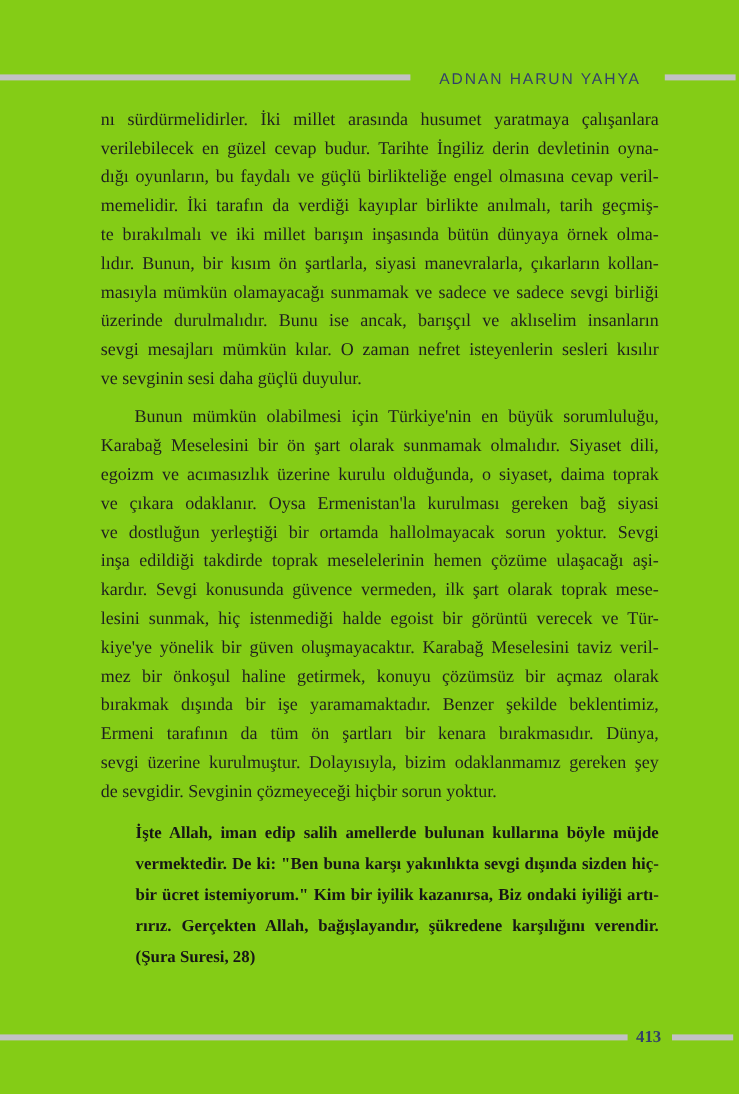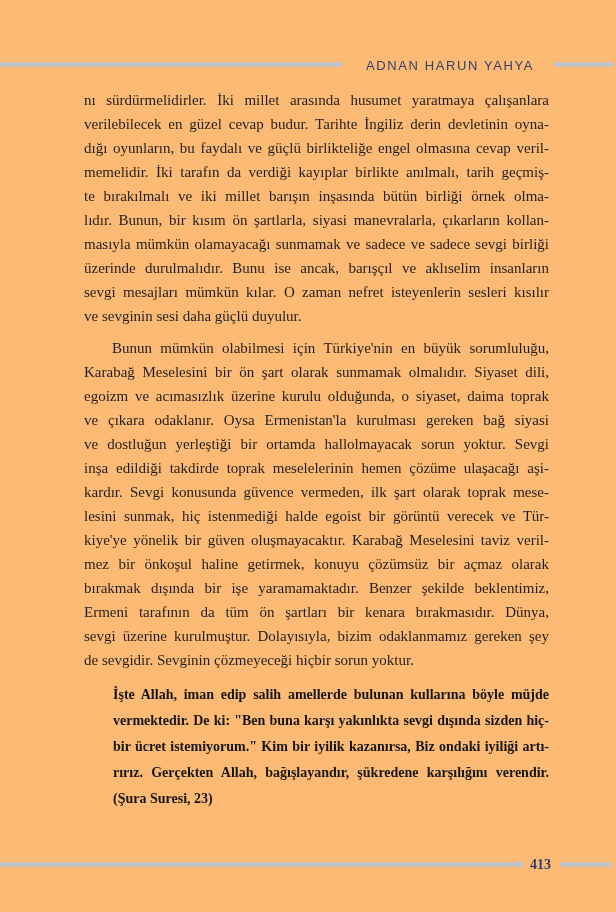--- a/index.html
+++ b/index.html
@@ -1,20 +1,20 @@
 <!DOCTYPE html>
 <html><head>
 <meta charset="utf-8">
 <style>
   html, body { margin: 0; padding: 0; background: #ffffff; }
   .page {
     position: relative;
     width: 616px;
     height: 912px;
-    background: #fdba74;
+    background: #84cc16;
     font-family: "Liberation Serif", serif;
     color: #1f1f1f;
     overflow: hidden;
   }
 
   
   .header-row {
     position: absolute;
     top: 56px; left: 0; right: 0;
     height: 16px;
@@ -95,21 +95,21 @@
     <div class="rule rule-hright"></div>
   </div>
 
   <div class="body-block">
 
     <p class="para para-1">
       <span class="line">nı sürdürmelidirler. İki millet arasında husumet yaratmaya çalışanlara</span>
       <span class="line">verilebilecek en güzel cevap budur. Tarihte İngiliz derin devletinin oyna-</span>
       <span class="line">dığı oyunların, bu faydalı ve güçlü birlikteliğe engel olmasına cevap veril-</span>
       <span class="line">memelidir. İki tarafın da verdiği kayıplar birlikte anılmalı, tarih geçmiş-</span>
-      <span class="line">te bırakılmalı ve iki millet barışın inşasında bütün birliği örnek olma-</span>
+      <span class="line">te bırakılmalı ve iki millet barışın inşasında bütün dünyaya örnek olma-</span>
       <span class="line">lıdır. Bunun, bir kısım ön şartlarla, siyasi manevralarla, çıkarların kollan-</span>
       <span class="line">masıyla mümkün olamayacağı sunmamak ve sadece ve sadece sevgi birliği</span>
       <span class="line">üzerinde durulmalıdır. Bunu ise ancak, barışçıl ve aklıselim insanların</span>
       <span class="line">sevgi mesajları mümkün kılar. O zaman nefret isteyenlerin sesleri kısılır</span>
       <span class="line line-last">ve sevginin sesi daha güçlü duyulur.</span>
     </p>
 
     <p class="para para-2 para-indent">
       <span class="line">Bunun mümkün olabilmesi için Türkiye'nin en büyük sorumluluğu,</span>
       <span class="line">Karabağ Meselesini bir ön şart olarak sunmamak olmalıdır. Siyaset dili,</span>
@@ -125,21 +125,21 @@
       <span class="line">Ermeni tarafının da tüm ön şartları bir kenara bırakmasıdır. Dünya,</span>
       <span class="line">sevgi üzerine kurulmuştur. Dolayısıyla, bizim odaklanmamız gereken şey</span>
       <span class="line line-last">de sevgidir. Sevginin çözmeyeceği hiçbir sorun yoktur.</span>
     </p>
 
     <blockquote class="quote">
       <span class="line">İşte Allah, iman edip salih amellerde bulunan kullarına böyle müjde</span>
       <span class="line">vermektedir. De ki: "Ben buna karşı yakınlıkta sevgi dışında sizden hiç-</span>
       <span class="line">bir ücret istemiyorum." Kim bir iyilik kazanırsa, Biz ondaki iyiliği artı-</span>
       <span class="line">rırız. Gerçekten Allah, bağışlayandır, şükredene karşılığını verendir.</span>
-      <span class="line line-last">(Şura Suresi, 23)</span>
+      <span class="line line-last">(Şura Suresi, 28)</span>
     </blockquote>
 
   </div>
 
   <div class="footer-row">
     <div class="rule rule-flong"></div>
     <div class="page-number">413</div>
     <div class="rule rule-fshort"></div>
   </div>
 

